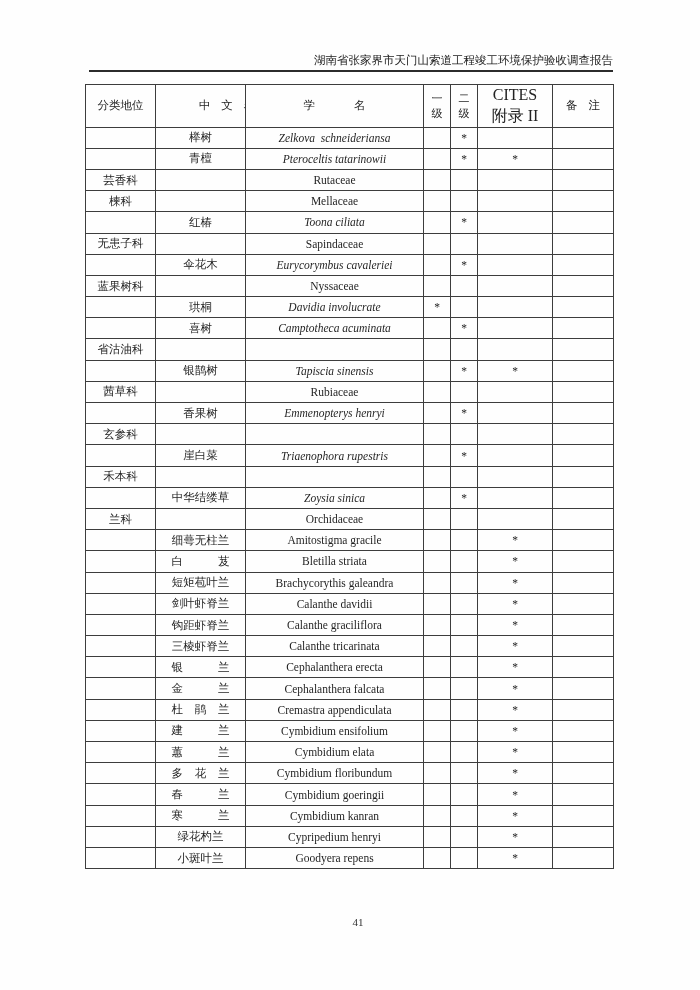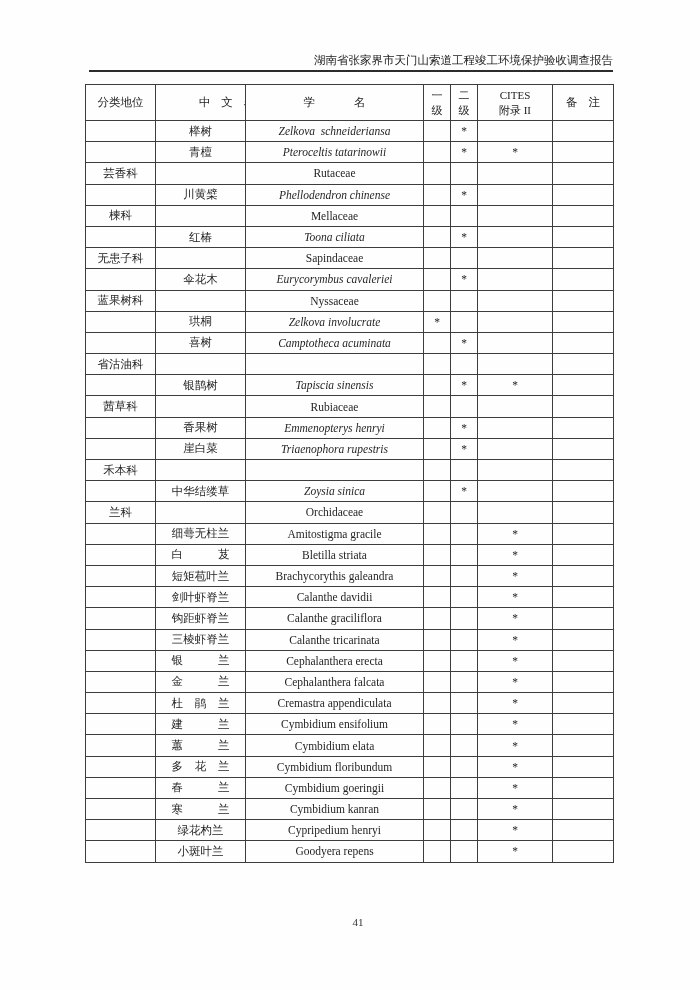--- a/index.html
+++ b/index.html
@@ -77,21 +77,21 @@
     display: inline-block;
     text-align: justify;
     text-align-last: justify;
     -moz-text-align-last: justify;
   }
   .spread-cn    { width: 58px; }
   .spread-hd-cn { width: 56px; margin-left: 43px; }
   .spread-hd-sci{ width: 62px; }
   .spread-hd-note { width: 34px; }
   .stacked-line { display: block; line-height: 1.35; font-size: 11px; }
-  .cites-line   { display: block; line-height: 1.3; font-size: 11px; }
+  .cites-line   { display: block; line-height: 1.3; font-size: 16px; }
   .star { font-size: 12px; }
   .page-number {
     position: absolute;
     top: 916px;
     left: 8px;
     width: 700px;
     text-align: center;
     font-size: 11px;
     color: #333;
   }
@@ -163,29 +163,20 @@
         <tr>
           <td>芸香科</td>
           <td></td>
           <td class="sci">Rutaceae</td>
           <td class="star"></td>
           <td class="star"></td>
           <td class="star"></td>
           <td></td>
         </tr>
         <tr>
-          <td></td>
-          <td>川黄檗</td>
-          <td class="sci italic">Phellodendron chinense</td>
-          <td class="star"></td>
-          <td class="star">*</td>
-          <td class="star"></td>
-          <td></td>
-        </tr>
-        <tr>
           <td>楝科</td>
           <td></td>
           <td class="sci">Mellaceae</td>
           <td class="star"></td>
           <td class="star"></td>
           <td class="star"></td>
           <td></td>
         </tr>
         <tr>
           <td></td>
@@ -219,21 +210,21 @@
           <td></td>
           <td class="sci">Nyssaceae</td>
           <td class="star"></td>
           <td class="star"></td>
           <td class="star"></td>
           <td></td>
         </tr>
         <tr>
           <td></td>
           <td>珙桐</td>
-          <td class="sci italic">Zelkova involucrate</td>
+          <td class="sci italic">Davidia involucrate</td>
           <td class="star">*</td>
           <td class="star"></td>
           <td class="star"></td>
           <td></td>
         </tr>
         <tr>
           <td></td>
           <td>喜树</td>
           <td class="sci italic">Camptotheca acuminata</td>
           <td class="star"></td>
@@ -271,20 +262,29 @@
         <tr>
           <td></td>
           <td>香果树</td>
           <td class="sci italic">Emmenopterys henryi</td>
           <td class="star"></td>
           <td class="star">*</td>
           <td class="star"></td>
           <td></td>
         </tr>
         <tr>
+          <td>玄参科</td>
+          <td></td>
+          <td class="sci"></td>
+          <td class="star"></td>
+          <td class="star"></td>
+          <td class="star"></td>
+          <td></td>
+        </tr>
+        <tr>
           <td></td>
           <td>崖白菜</td>
           <td class="sci italic">Triaenophora rupestris</td>
           <td class="star"></td>
           <td class="star">*</td>
           <td class="star"></td>
           <td></td>
         </tr>
         <tr>
           <td>禾本科</td>

